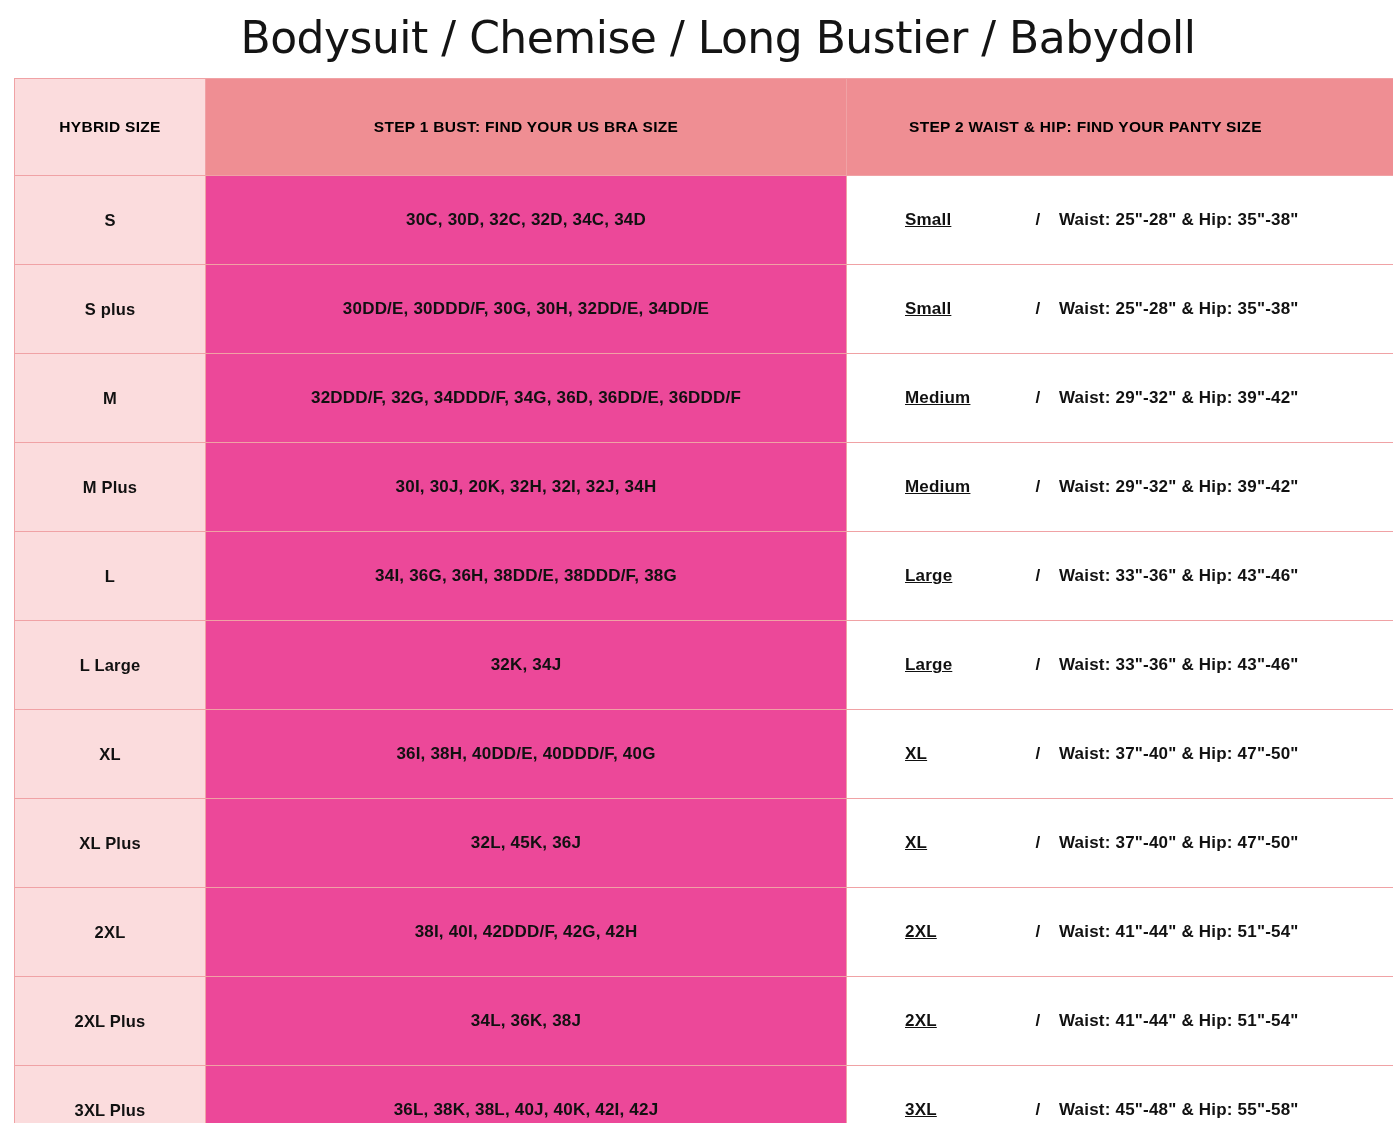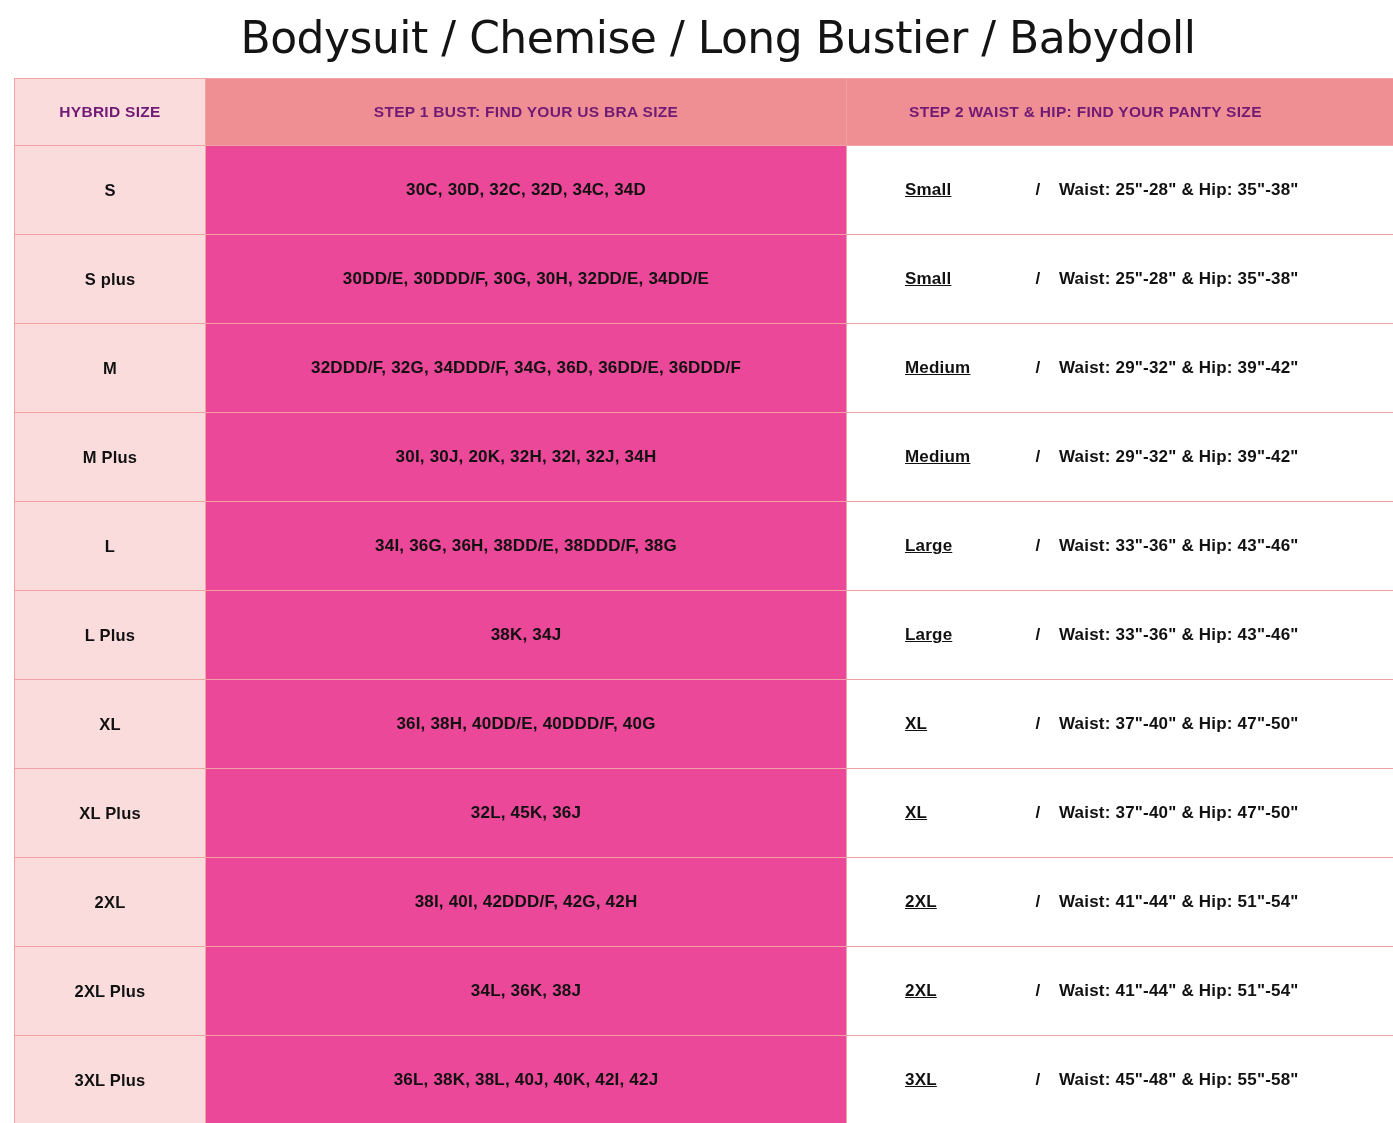--- a/index.html
+++ b/index.html
@@ -37,26 +37,26 @@
     margin: 0 14px;
     table-layout: fixed;
   }
   table.size-chart th,
   table.size-chart td {
     border: 1px solid #f0a2a5;
     vertical-align: middle;
   }
   thead th {
     background: #ef8e93;
-    color: #701a75;
+    color: #000000;
     font-size: 15.5px;
     font-weight: bold;
     letter-spacing: 0.3px;
     height: 66px;
-    padding: 0 10px;
+    padding: 15px 10px;
   }
   thead th.c-hybrid {
     background: #fbdcdd;
     width: 170px;
     text-align: center;
   }
   thead th.c-bust {
     width: 620px;
     text-align: center;
     margin-left: 14px;
@@ -174,22 +174,22 @@
         <td class="panty">
           <span class="panty-row">
             <span class="panty-size">Large</span>
             <span class="panty-slash">/</span>
             <span class="panty-measure">Waist: 33"-36" &amp; Hip: 43"-46"</span>
           </span>
         </td>
       </tr>
 
       <tr>
-        <td class="hybrid">L Plus</td>
-        <td class="bust">38K, 34J</td>
+        <td class="hybrid">L Large</td>
+        <td class="bust">32K, 34J</td>
         <td class="panty">
           <span class="panty-row">
             <span class="panty-size">Large</span>
             <span class="panty-slash">/</span>
             <span class="panty-measure">Waist: 33"-36" &amp; Hip: 43"-46"</span>
           </span>
         </td>
       </tr>
 
       <tr>

